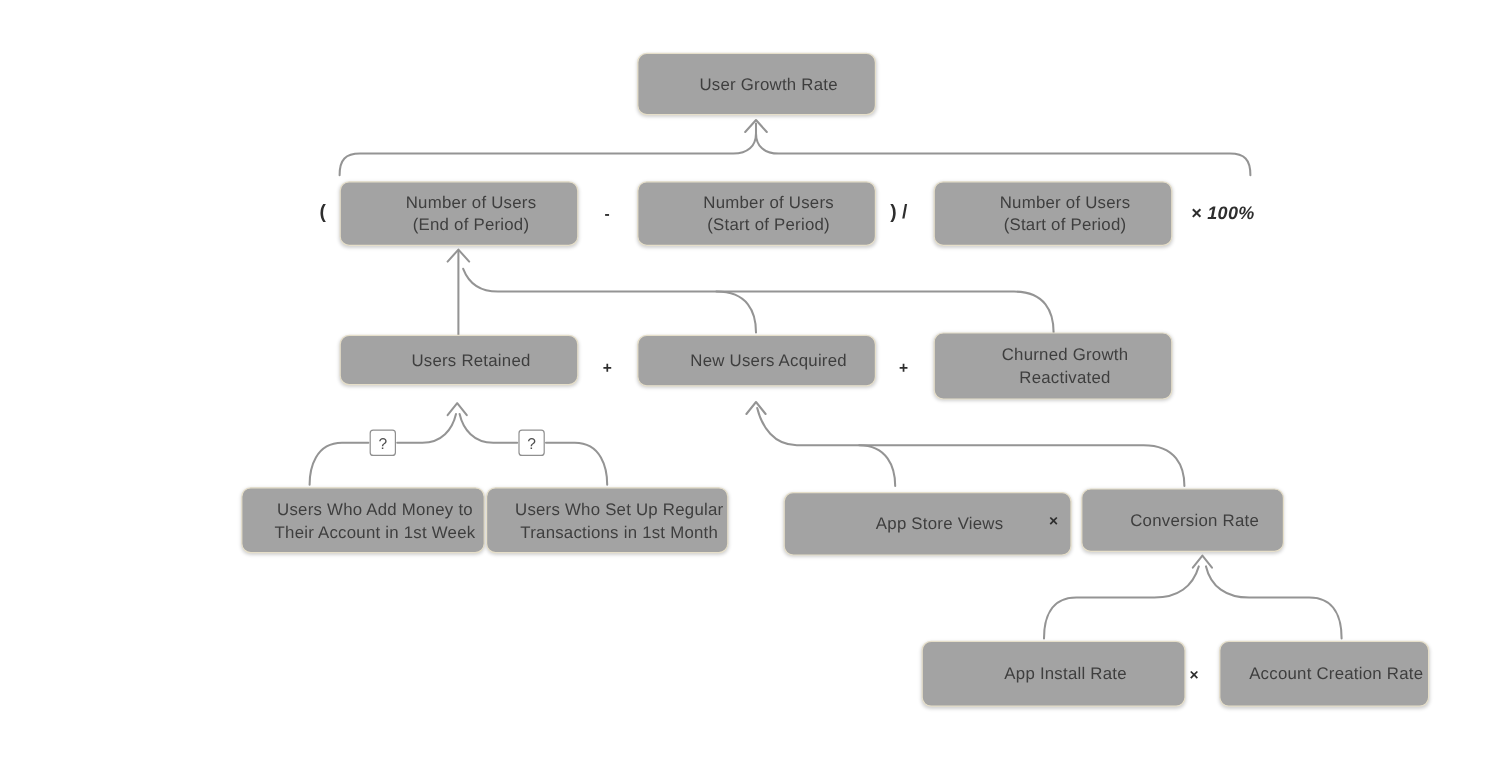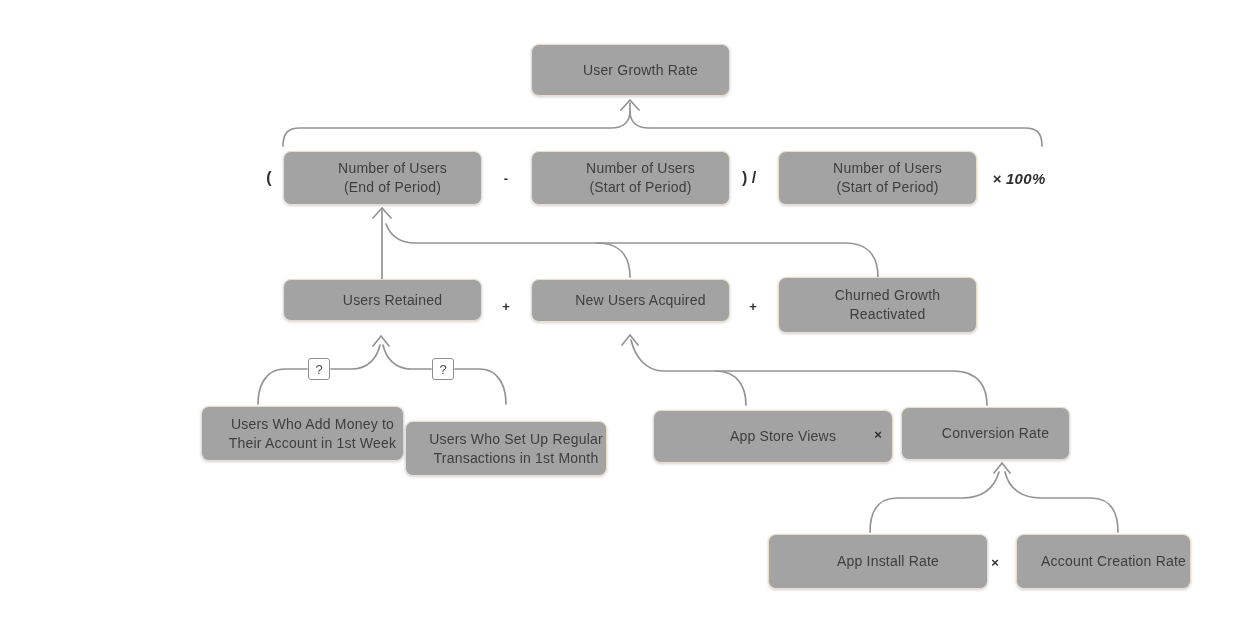--- a/index.html
+++ b/index.html
@@ -106,21 +106,21 @@
       <div class="node" style="left: 531px; top: 151px; width: 199px; height: 54px;">Number of Users
 (Start of Period)</div>
       <div class="node" style="left: 778px; top: 151px; width: 199px; height: 54px;">Number of Users
 (Start of Period)</div>
       <div class="node" style="left: 283px; top: 279px; width: 199px; height: 42px;">Users Retained</div>
       <div class="node" style="left: 531px; top: 279px; width: 199px; height: 43px;">New Users Acquired</div>
       <div class="node" style="left: 778px; top: 277px; width: 199px; height: 56px;">Churned Growth
 Reactivated</div>
       <div class="node" style="left: 157px; top: 406px; width: 203px; height: 55px; margin-left: 44px;">Users Who Add Money to
 Their Account in 1st Week</div>
-      <div class="node" style="left: 405px; top: 406px; width: 202px; height: 55px; margin-top: 15px;">Users Who Set Up Regular
+      <div class="node" style="left: 405px; top: 406px; width: 202px; height: 55px;">Users Who Set Up Regular
 Transactions in 1st Month</div>
       <div class="node" style="left: 653px; top: 410px; width: 240px; height: 53px;">App Store Views</div>
       <div class="node" style="left: 901px; top: 407px; width: 169px; height: 53px;">Conversion Rate</div>
       <div class="node" style="left: 768px; top: 534px; width: 220px; height: 55px;">App Install Rate</div>
       <div class="node" style="left: 1016px; top: 534px; width: 175px; height: 55px;">Account Creation Rate</div>
     </div>
   <div id="ops-layer">
       <span class="op op-paren" style="left: 269px; top: 178px;">(</span>
       <span class="op" style="left: 506px; top: 178px;">-</span>
       <span class="op op-paren" style="left: 749px; top: 178px;">) /</span>

